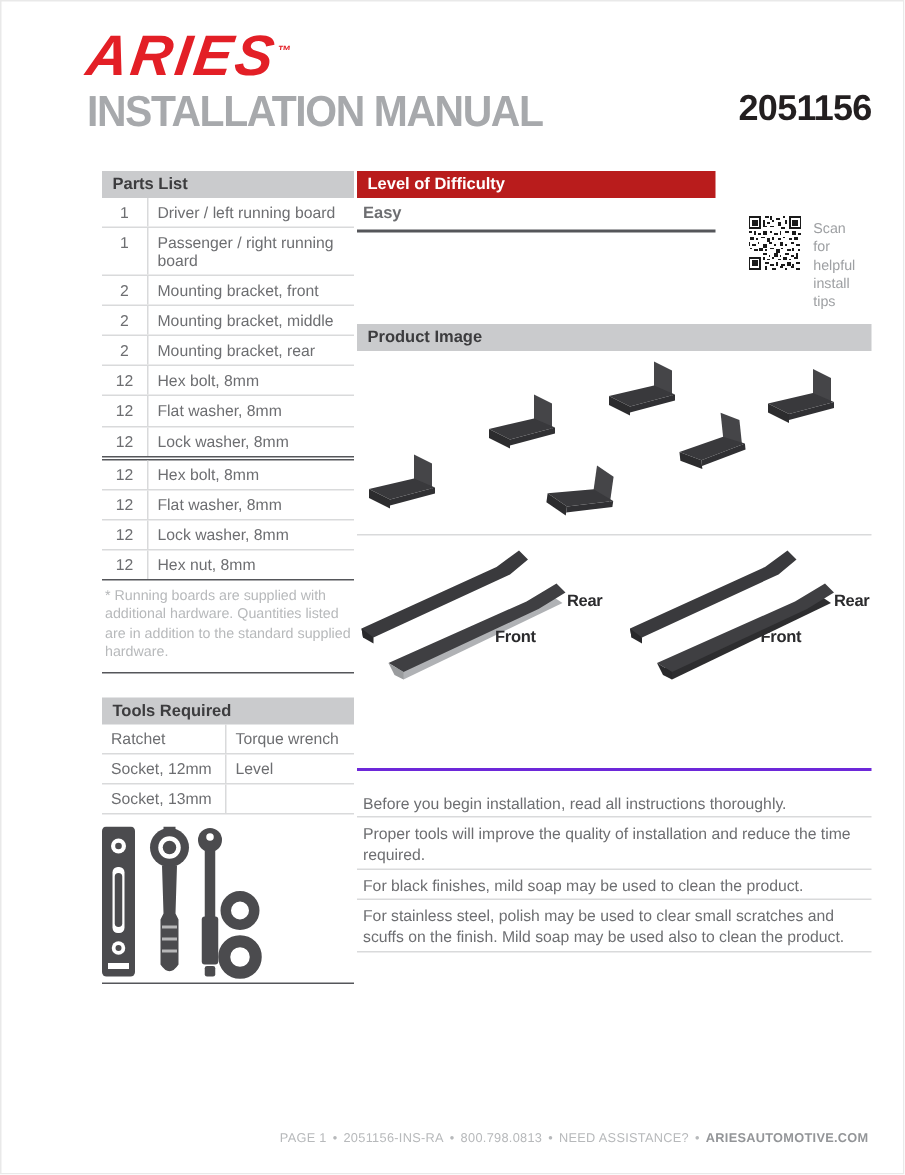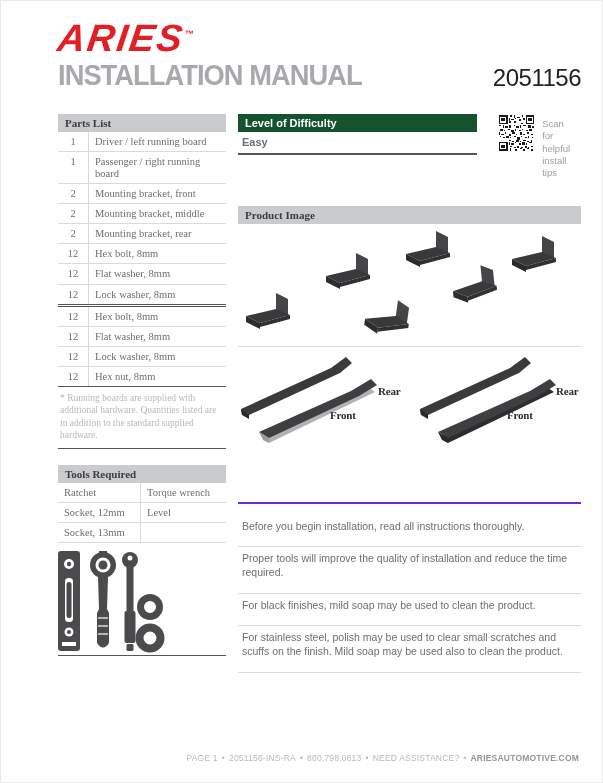--- a/index.html
+++ b/index.html
@@ -8,71 +8,71 @@
     position:relative; width:603px; height:783px; background:#fff;
     font-family:"Liberation Sans", sans-serif; overflow:hidden;
     border:1px solid #e9e9e9;
   }
   
   .logo { position:absolute; left:57px; top:16px;
     font-style:italic; font-weight:bold; font-size:38px; letter-spacing:2px;
     color:#e31f26; transform:skewX(-8deg); }
   .logo sup { font-size:9px; font-style:normal; letter-spacing:0; }
   .title-row { position:absolute; left:57px; top:58px; width:523px;
-    display:flex; justify-content:space-between; align-items:flex-end; }
+    display:flex; justify-content:space-between; align-items:flex-start; }
   .doc-title { font-weight:bold; font-size:29px; letter-spacing:-1px;
     color:#a7a9ac; transform:scaleX(.94); transform-origin:left; }
-  .part-number { font-weight:normal; font-size:24px; letter-spacing:-0.5px; color:#231f20; }
+  .part-number { font-weight:bold; font-size:24px; letter-spacing:-0.5px; color:#231f20; }
 
   
   .sec-head { height:18px; line-height:18px; padding:0 7px; background:#cacbcd;
     font-size:11px; font-weight:bold; color:#3c3c3e; }
-  .sec-head.green { background:#14532d; color:#fff; }
+  .sec-head.green { background:#b91c1c; color:#fff; }
   .tr { display:flex; border-bottom:1px solid #d9dadb; }
   .td { padding:4px 6px 3px 6px; font-size:10.5px; color:#6d6e71; line-height:1.15; }
   .td.qty { width:31px; flex:none; border-right:1px solid #d9dadb; text-align:center; }
   .td.desc { flex:1; }
   .dark-line { border-top:1px solid #55565a; }
   .dbl-line { height:3px; border-top:1px solid #55565a; border-bottom:1px solid #55565a; }
 
   
-  .left-col  { position:absolute; left:57px;  top:113px; width:168px;font-family:Liberation Serif, serif; }
+  .left-col  { position:absolute; left:67px;  top:113px; width:168px; }
   .right-col { position:abssolute; }
   .right-col { position:absolute; left:237px; top:113px; width:343px; }
 
   .footnote { padding:5px 2px 6px 2px; font-size:9.5px; line-height:1.32; color:#b7b9bb; }
   .tools-table .td.c1 { width:83px; flex:none; border-right:1px solid #d9dadb; }
   .tools-table .td.c2 { flex:1; }
   .tool-icons { margin-top:8px; display:block; }
   .left-col .end-line { margin-top:2px; border-top:1.5px solid #55565a; }
 
   
   .top-row { display:flex; }
   .difficulty { width:255px; }
   .difficulty .value { display:block; padding:4px 4px 5px 4px; font-size:11px;
     color:#6d6e71; border-bottom:2px solid #55565a;font-weight:bold; }
-  .qr-wrap { margin-left:22px; display:flex; align-items:flex-start; }
+  .qr-wrap { margin-left:22px; display:flex; align-items:flex-start;margin-top:29px; }
   .qr-caption { margin-left:8px; margin-top:4px; font-size:9.5px; line-height:1.3; color:#9ea0a3; }
 
-  .product { margin-top:26px;font-family:Liberation Serif, serif; }
+  .product { margin-top:7px; }
   .product-art { position:relative; height:280px; border-bottom:2px solid #6d28d9; }
   .art-divider { position:absolute; left:0; top:122px; width:100%; border-top:1px solid #d9dadb; }
   .brackets-svg { position:absolute; left:0; top:2px; }
   .pair-svg { position:absolute; }
   .pair-svg.left { left:1px; top:128px; }
   .pair-svg.right { left:180px; top:128px; }
   .board-label { position:absolute; font-size:11px; font-weight:bold; color:#2b2b2d;
     letter-spacing:-0.2px; }
   .lbl-rear-left  { left:140px; top:161px; }
   .lbl-front-left { left:92px;  top:185px; }
   .lbl-rear-right { left:318px; top:161px; }
   .lbl-front-right{ left:269px; top:185px; }
 
   .notes { margin-top:11px; }
-  .notes .note { padding:5px 3px 13px 4px; font-size:10.5px; line-height:1.3;
+  .notes .note { padding:5px 3px 1px 4px; font-size:10.5px; line-height:1.3;
     color:#6d6e71; border-bottom:1px solid #d9dadb; }
 
   
   .footer { position:absolute; right:23px; top:752px; font-size:8.5px;
     color:#b7b9bb; letter-spacing:.2px; }
   .footer .sep { margin:0 4px; }
   .footer .site { font-weight:bold; color:#939598; }
 </style>
 </head>
 <body>

